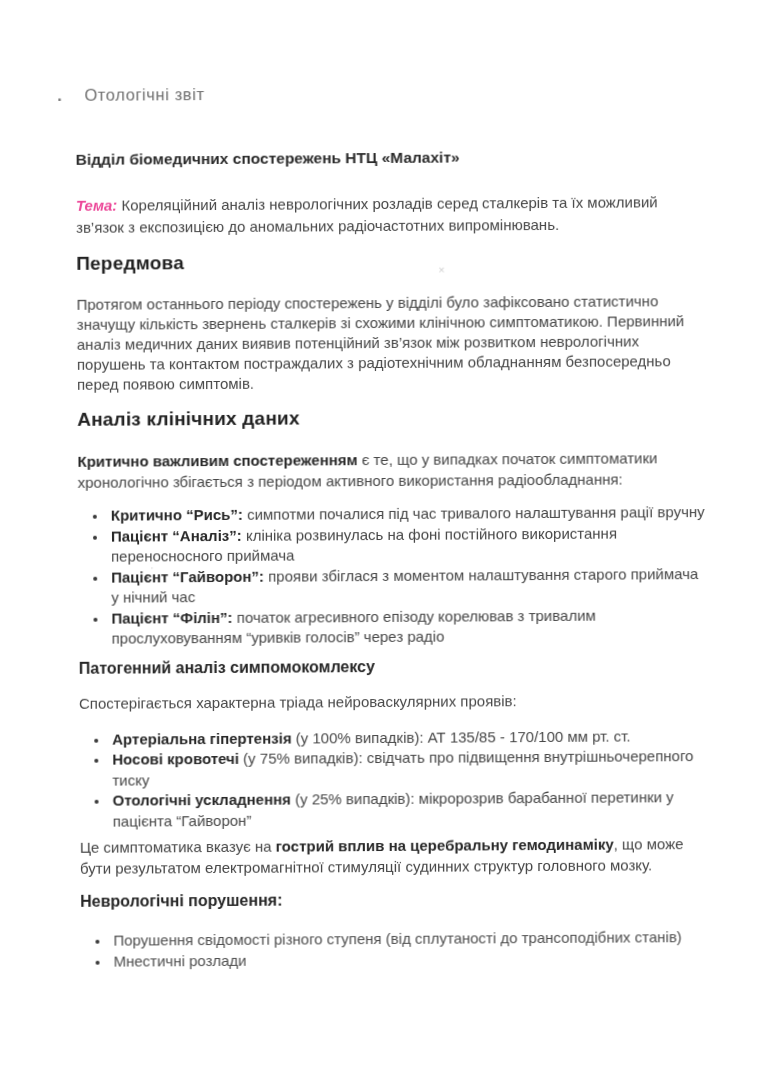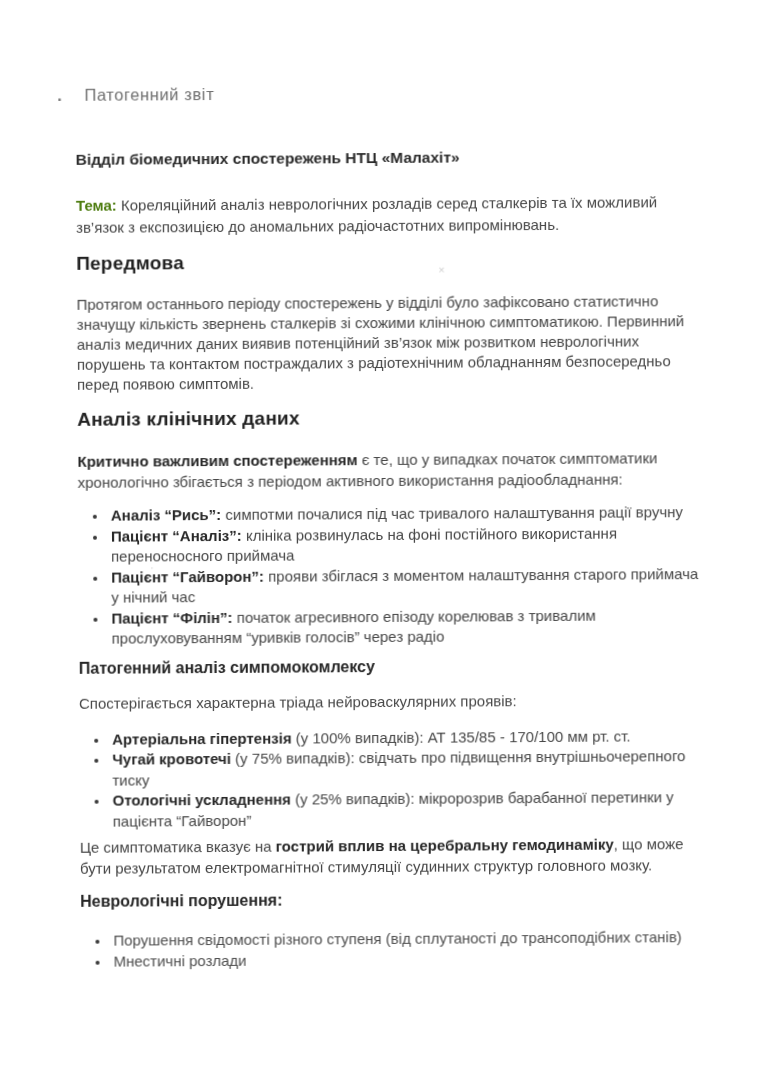--- a/index.html
+++ b/index.html
@@ -34,21 +34,21 @@
     color: #7a7a7a; font-weight: bold;
   }
   .dept {
     font-size: 15.5px; font-weight: bold; color: #2b2b2b;
     margin: 0 0 26px 0;
   }
   .topic {
     font-size: 15px; line-height: 22px; color: #474747;
     margin: 0 0 14px 0;
   }
-  .topic b { color: #4d7c0f; }
+  .topic b { color: #ec4899; font-style: italic; }
   h2 {
     font-size: 19px; font-weight: bold; color: #222222;
     margin: 0 0 20px 0; letter-spacing: 0.2px;
   }
   h3 {
     font-size: 16px; font-weight: bold; color: #262626;
     margin: 0 0 16px 0;
   }
   h3.neuro { margin-bottom: 20px; }
   .para {
@@ -85,49 +85,49 @@
   }
 </style>
 </head>
 <body>
 
 <div class="sheet">
   <div class="content">
 
     <div class="doc-title">
         <span class="dot">.</span>
-        <span>Патогенний звіт</span>
+        <span>Отологічні звіт</span>
       </div>
 
     <p class="dept">Відділ біомедичних спостережень НТЦ «Малахіт»</p>
 
     <p class="topic"><b>Тема:</b><span> Кореляційний аналіз неврологічних розладів серед сталкерів та їх можливий зв’язок з експозицією до аномальних радіочастотних випромінювань.</span></p>
 
     <h2>Передмова</h2>
 
     <p class="para">Протягом останнього періоду спостережень у відділі було зафіксовано статистично значущу кількість звернень сталкерів зі схожими клінічною симптоматикою. Первинний аналіз медичних даних виявив потенційний зв’язок між розвитком неврологічних порушень та контактом постраждалих з радіотехнічним обладнанням безпосередньо перед появою симптомів.</p>
 
     <h2>Аналіз клінічних даних</h2>
 
     <p class="lead"><b>Критично важливим спостереженням</b><span> є те, що у випадках початок симптоматики хронологічно збігається з періодом активного використання радіообладнання:</span></p>
 
     <ul class="patients">
-      <li><b>Аналіз “Рись”:</b><span> симпотми почалися під час тривалого налаштування рації вручну</span></li>
+      <li><b>Критично “Рись”:</b><span> симпотми почалися під час тривалого налаштування рації вручну</span></li>
       <li><b>Пацієнт “Аналіз”:</b><span> клініка розвинулась на фоні постійного використання переносносного приймача</span></li>
       <li><b>Пацієнт “Гайворон”:</b><span> прояви збіглася з моментом налаштування старого приймача у нічний час</span></li>
       <li><b>Пацієнт “Філін”:</b><span> початок агресивного епізоду корелював з тривалим прослуховуванням “уривків голосів” через радіо</span></li>
     </ul>
 
     <h3>Патогенний аналіз симпомокомлексу</h3>
 
     <p class="lead2">Спостерігається характерна тріада нейроваскулярних проявів:</p>
 
     <ul class="symptoms">
       <li><b>Артеріальна гіпертензія</b><span> (у 100% випадків): АТ 135/85 - 170/100 мм рт. ст.</span></li>
-      <li><b>Чугай кровотечі</b><span> (у 75% випадків): свідчать про підвищення внутрішньочерепного тиску</span></li>
+      <li><b>Носові кровотечі</b><span> (у 75% випадків): свідчать про підвищення внутрішньочерепного тиску</span></li>
       <li><b>Отологічні ускладнення</b><span> (у 25% випадків): мікророзрив барабанної перетинки у пацієнта “Гайворон”</span></li>
     </ul>
 
     <p class="conclusion"><span>Це симптоматика вказує на </span><b>гострий вплив на церебральну гемодинаміку</b><span>, що може бути результатом електромагнітної стимуляції судинних структур головного мозку.</span></p>
 
     <h3 class="neuro">Неврологічні порушення:</h3>
 
     <ul class="neuro-list">
       <li>Порушення свідомості різного ступеня (від сплутаності до трансоподібних станів)</li>
       <li>Мнестичні розлади</li>

